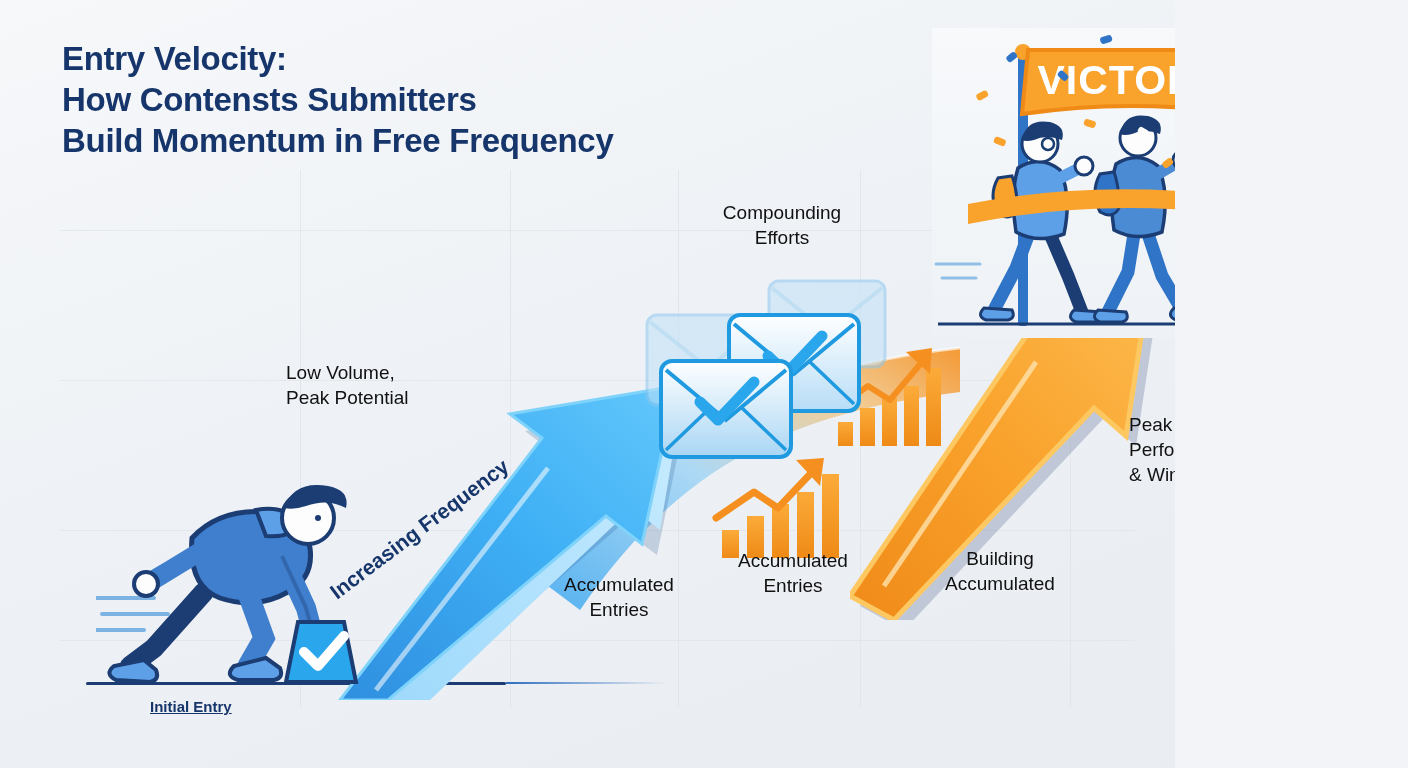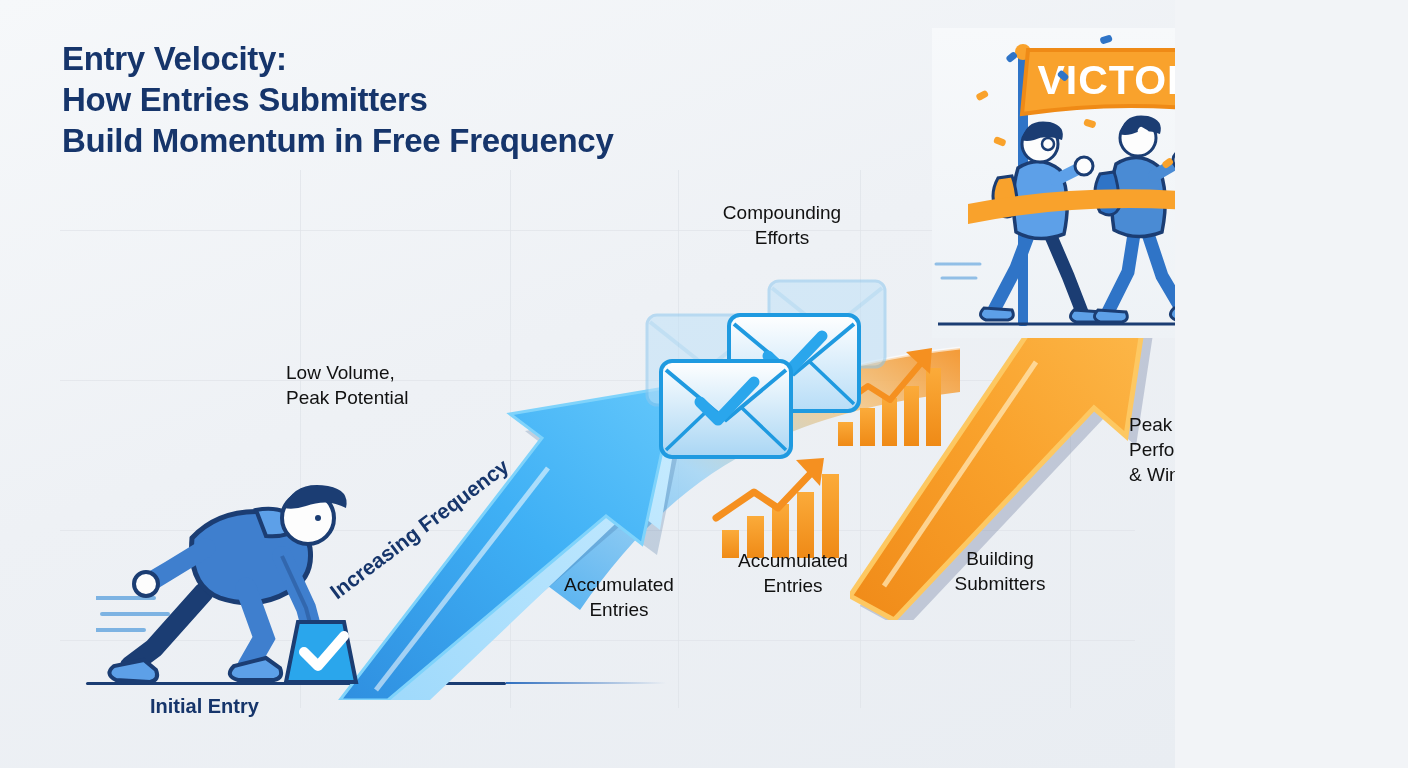--- a/index.html
+++ b/index.html
@@ -21,21 +21,21 @@
   .title .ln{display:block;color:#16356b;font-weight:bold;font-size:33px;line-height:41px;
              letter-spacing:-.3px;white-space:nowrap;}
 
   
   .baseline{position:absolute;left:86px;top:682px;width:420px;height:3px;background:#1b3d73;border-radius:2px;z-index:12;}
   .baseline2{position:absolute;left:506px;top:682px;width:160px;height:2px;
              background:linear-gradient(90deg,#2f6fbf,rgba(47,111,191,0));z-index:12;}
 
   
   .lbl{position:absolute;color:#111;font-size:19px;line-height:25px;font-weight:500;z-index:45;white-space:pre-line;}
-  .lbl.navy{color:#16356b;font-weight:bold;font-size:20px;}
+  .lbl.navy{color:#16356b;font-weight:bold;font-size:15px;text-decoration:underline;}
   .lbl.ctr{text-align:center;}
 
   .rot{position:absolute;z-index:46;color:#16356b;font-weight:600;font-size:21px;
        transform:rotate(-37deg);transform-origin:left bottom;white-space:nowrap;}
 
   
   .bluearrow{position:absolute;left:280px;top:330px;width:420px;height:370px;z-index:14;}
   .orangearrow{position:absolute;left:850px;top:240px;width:330px;height:380px;z-index:20;}
   .band{position:absolute;left:540px;top:330px;width:420px;height:290px;z-index:10;}
 
@@ -66,21 +66,21 @@
     <div class="v" style="left:1070px"></div>
     <div class="v" style="left:1250px"></div>
     <div class="h" style="top:230px"></div>
     <div class="h" style="top:380px"></div>
     <div class="h" style="top:530px"></div>
     <div class="h" style="top:640px"></div>
   </div>
 
   <div class="title">
     <span class="ln">Entry Velocity:</span>
-    <span class="ln">How Entries Submitters</span>
+    <span class="ln">How Contensts Submitters</span>
     <span class="ln">Build Momentum in Free Frequency</span>
   </div>
 
   <svg class="band" viewBox="0 0 420 290">
     <defs>
       <linearGradient id="bandg" x1="0" y1="1" x2="1" y2="0">
         <stop offset="0%" stop-color="#3aa6ef" stop-opacity=".85"></stop>
         <stop offset="45%" stop-color="#9dd3f5" stop-opacity=".8"></stop>
         <stop offset="75%" stop-color="#f3c98a" stop-opacity=".85"></stop>
         <stop offset="100%" stop-color="#f59020" stop-opacity=".9"></stop>
@@ -331,18 +331,18 @@
   <div class="lbl ctr" style="left:524px;top:572px;width:190px;">Accumulated
 Entries</div>
 
   <div class="lbl ctr" style="left:700px;top:548px;width:186px;">Accumulated
 Entries</div>
 
   <div class="lbl ctr" style="left:680px;top:200px;width:204px;">Compounding
 Efforts</div>
 
   <div class="lbl ctr" style="left:910px;top:546px;width:180px;">Building
-Submitters</div>
+Accumulated</div>
 
   <div class="lbl" style="left:1084px;top:412px;margin-left:45px;">Peak Performance
 &amp; Wins.</div>
 
 </div>
 
 </body></html>

